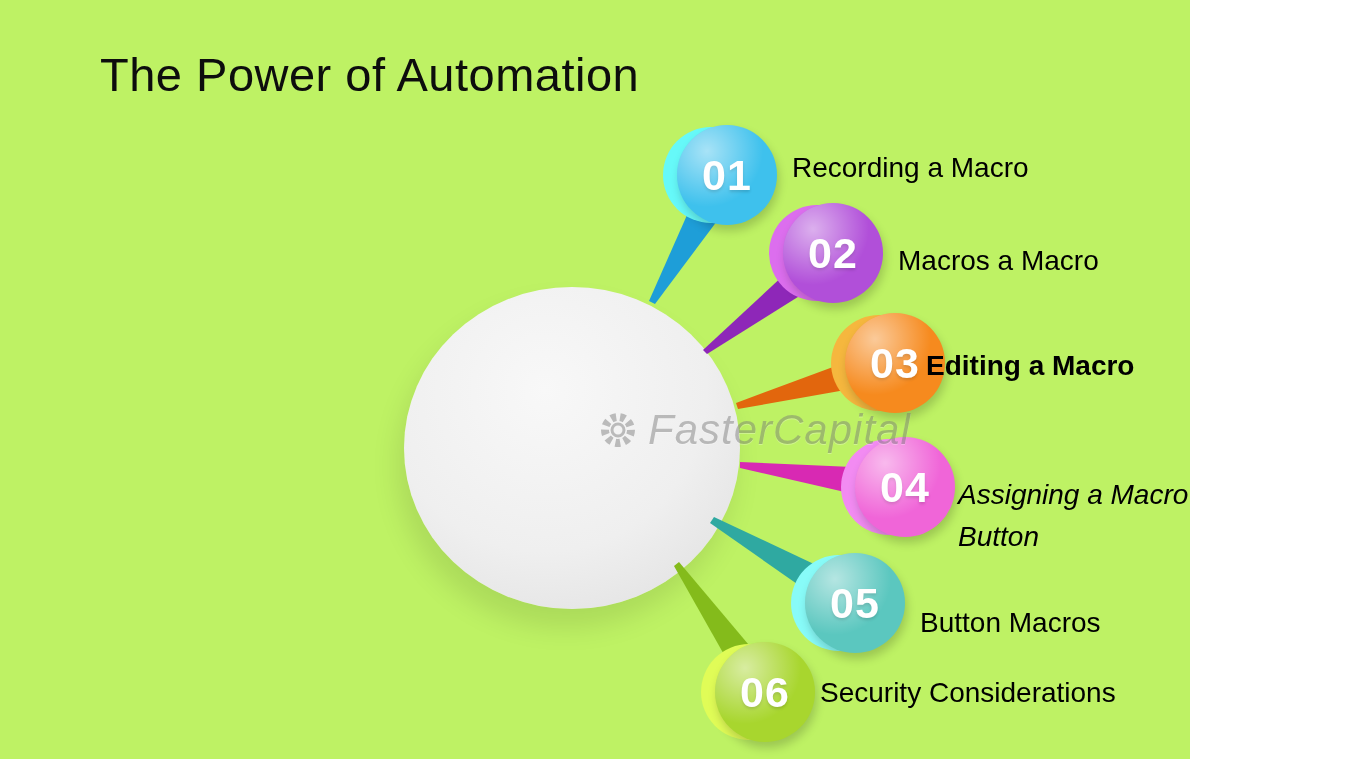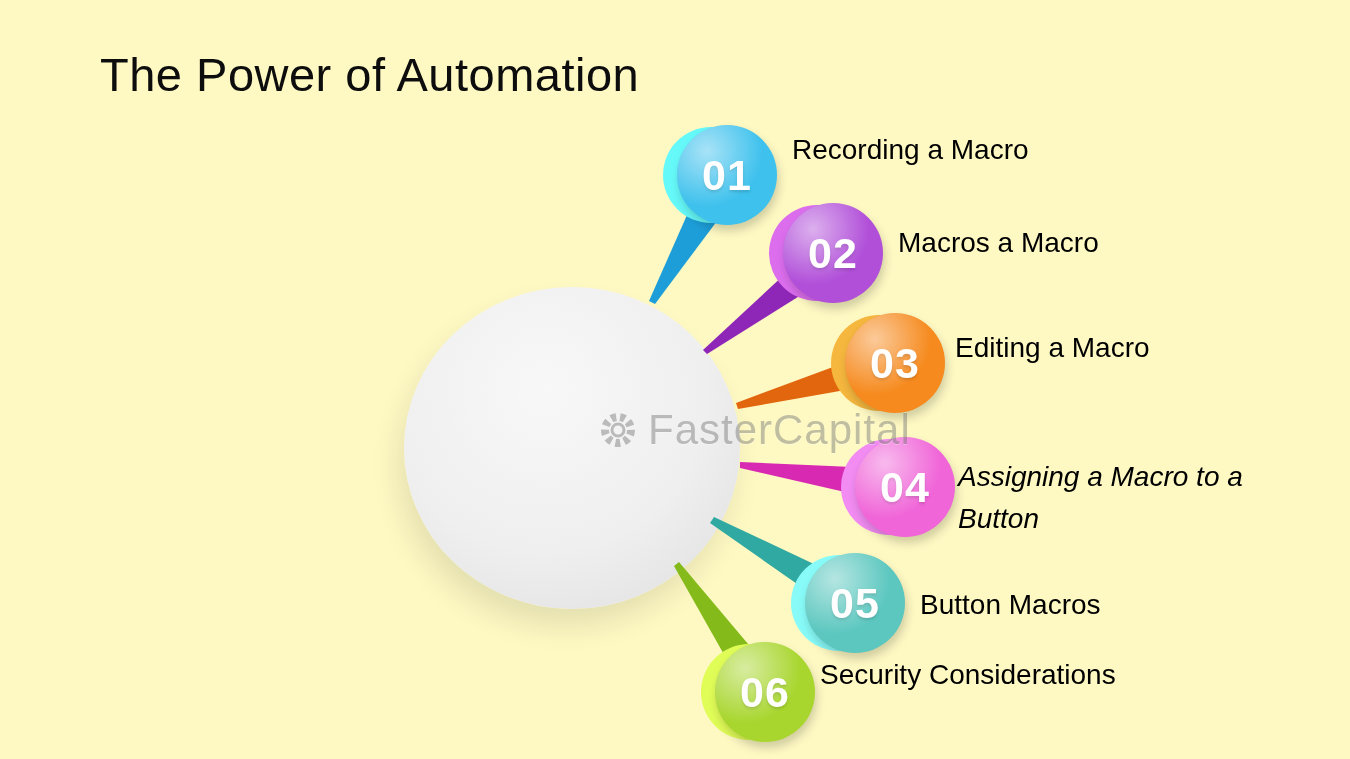--- a/index.html
+++ b/index.html
@@ -1,17 +1,17 @@
 <!DOCTYPE html>
 <html><head>
 <meta charset="utf-8">
 <style>
   html,body{margin:0;padding:0;background:#fff;}
   body{font-family:"Liberation Sans", sans-serif;}
-  .canvas{position:relative;width:1350px;height:759px;background:#fef9c3;overflow:hidden;}
+  .canvas{position:relative;width:1190px;height:759px;background:#bef264;overflow:hidden;}
 
   .page-title{
     position:absolute;left:100px;top:16px;
     font-size:47px;font-weight:500;color:#0d0d0d;letter-spacing:0.5px;
   }
 
   .center-circle{
     position:absolute;left:404px;top:287px;width:336px;height:322px;border-radius:50%;
     background:radial-gradient(circle at 42% 32%, #f8f8f8 0%, #efefef 55%, #e3e3e3 85%, #dddddd 100%);
     box-shadow:-6px 18px 28px rgba(0,0,0,0.10);
@@ -39,36 +39,37 @@
   }
 
   .pin1{left:663px;top:125px;}
   .pin2{left:769px;top:203px;}
   .pin3{left:831px;top:313px;}
   .pin4{left:841px;top:437px;}
   .pin5{left:791px;top:553px;}
   .pin6{left:701px;top:642px;}
 
   .item-label{
-    position:absolute;font-size:28px;color:#000;line-height:42px;white-space:nowrap;
+    position:absolute;font-size:28px;color:#000;line-height:42px;white-space:nowrap;margin-top:18px;
   }
   .label1{left:792px;top:129px;}
   .label2{left:898px;top:222px;}
-  .label3{left:955px;top:327px;}
+  .label3{left:926px;top:327px;font-weight:bold;}
   .label4{left:958px;top:456px;width:350px;white-space:normal;font-style:italic;}
   .label5{left:920px;top:584px;}
   .label6{left:820px;top:654px;}
 
   .watermark{
     position:absolute;left:596px;top:406px;display:flex;align-items:center;gap:8px;
     opacity:0.45;pointer-events:none;
   }
   .watermark-text{
     font-size:42px;color:#777777;letter-spacing:1px;font-weight:500;
     text-shadow:0 1px 0 rgba(255,255,255,0.6);
+    font-style:italic;
   }
 </style>
 </head>
 <body>
 
 <div class="canvas">
 
   <h1 class="page-title">The Power of Automation</h1>
 
   <div class="center-circle"></div>

